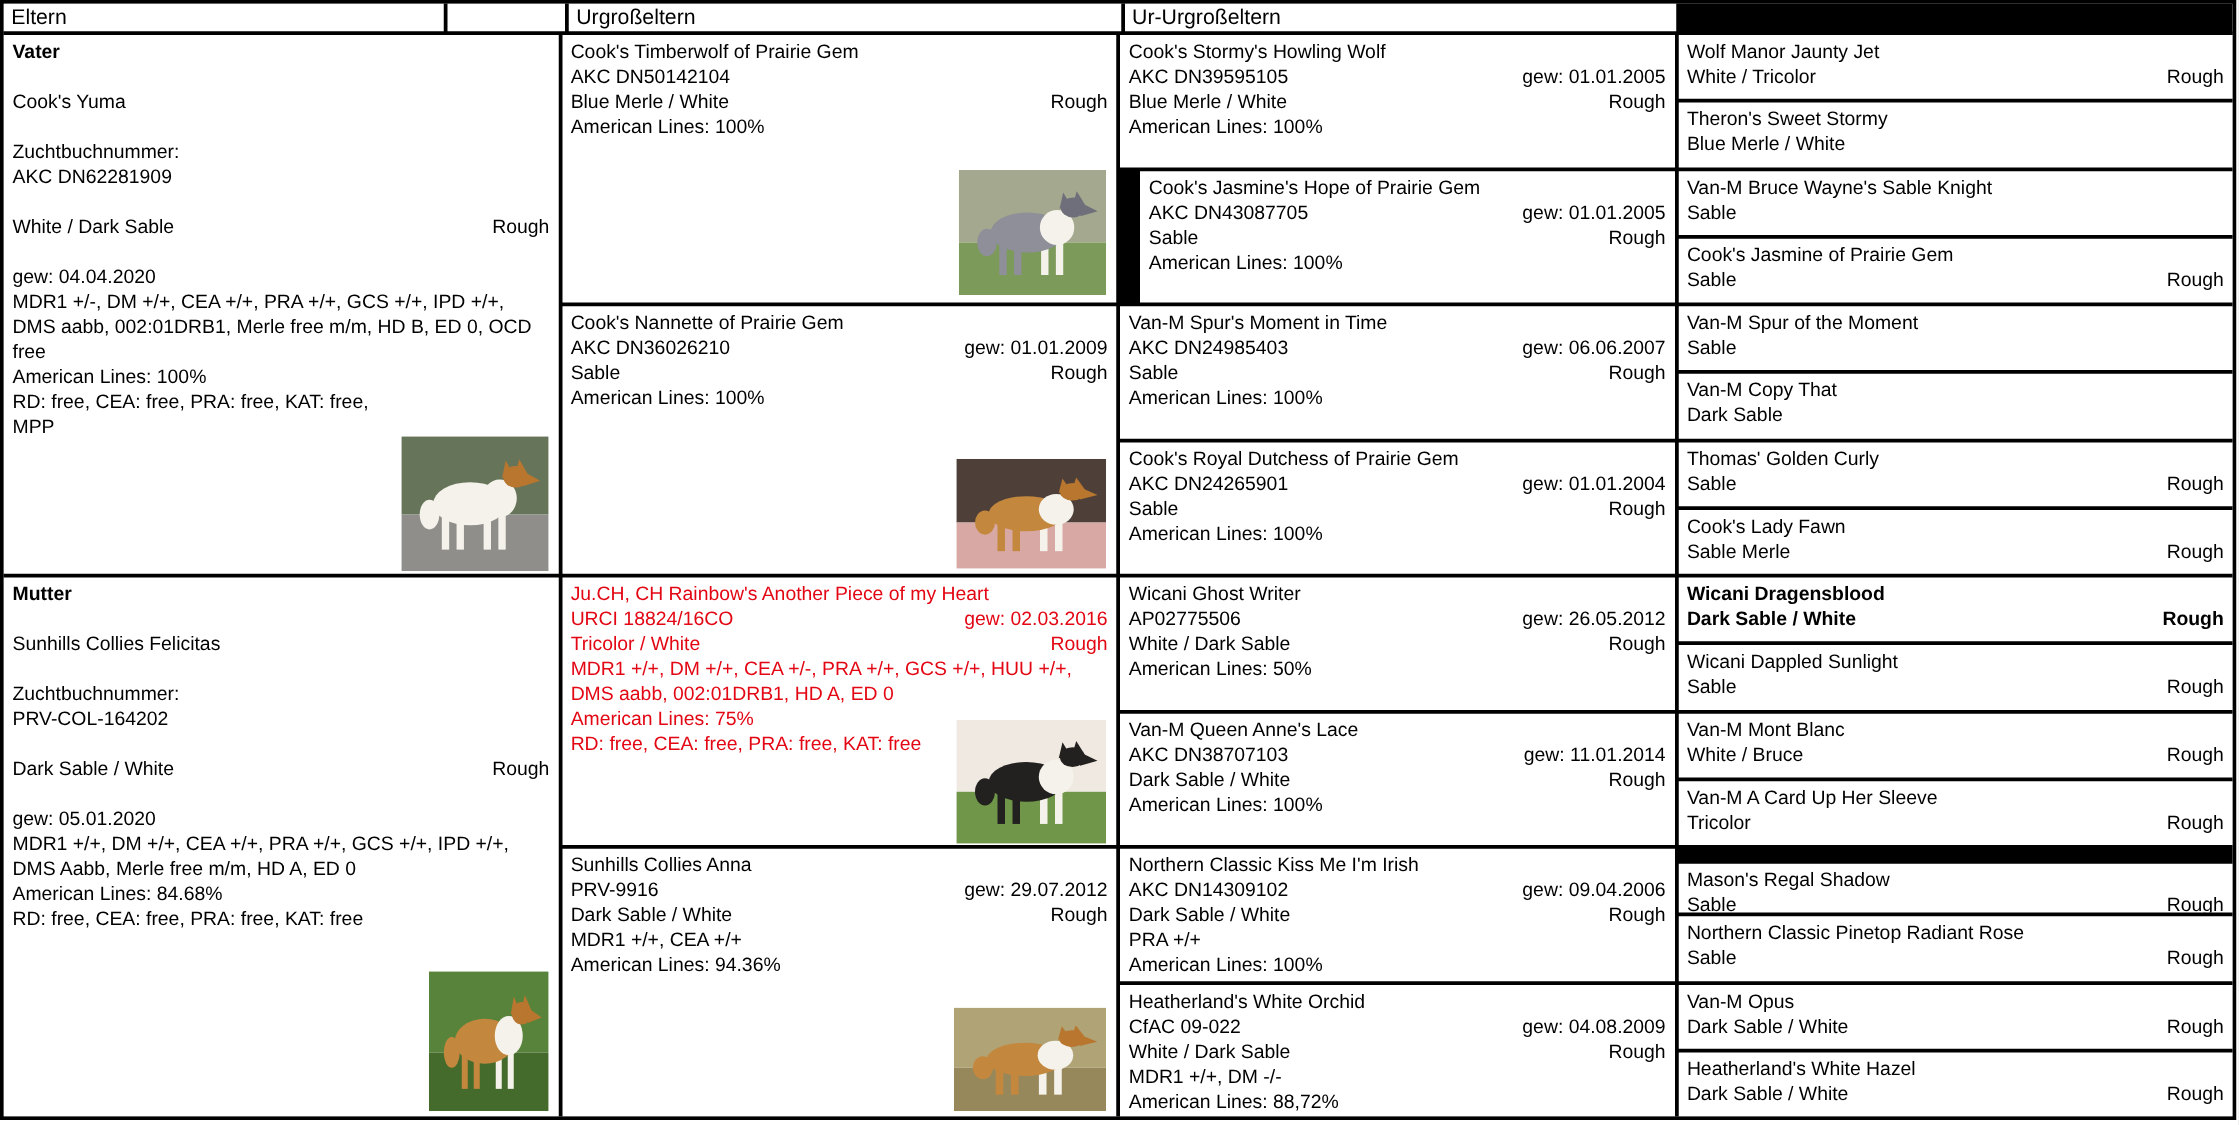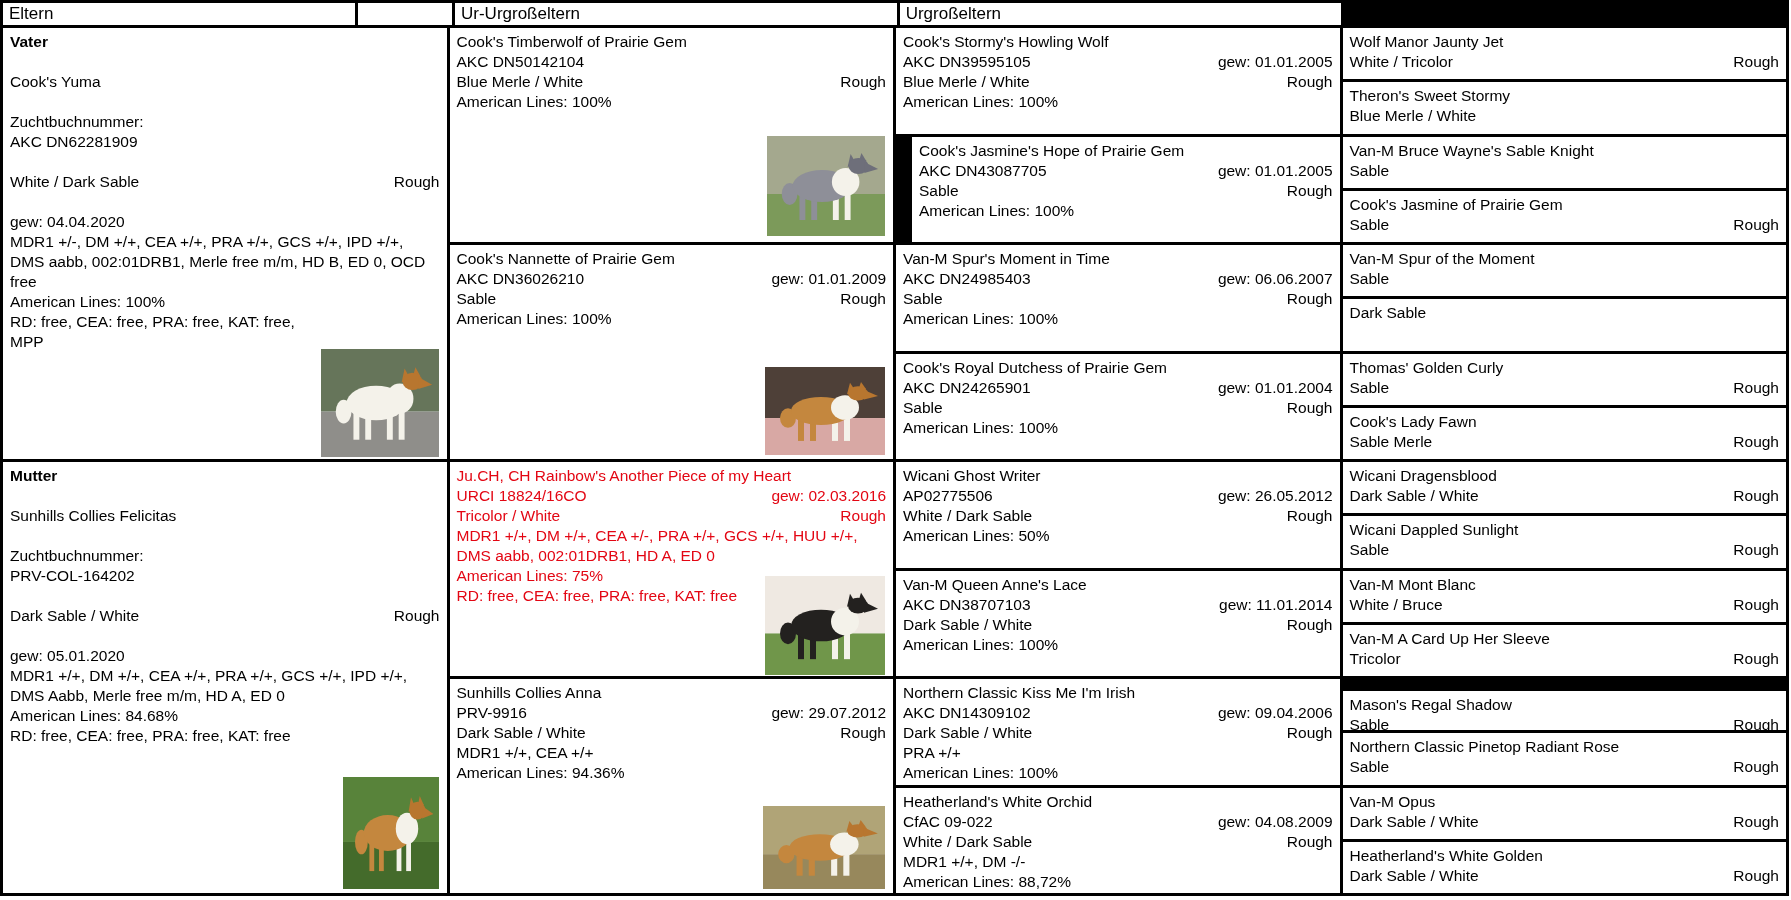--- a/index.html
+++ b/index.html
@@ -35,22 +35,22 @@
   .photo svg { display: block; }
 </style>
 </head>
 <body>
 
 <div class="sheet">
 
   <div class="hdr">
     <div>Eltern</div>
     <div></div>
+    <div>Urgroßeltern</div>
     <div>Ur-Urgroßeltern</div>
-    <div>Urgroßeltern</div>
   </div>
 
   <div class="grid">
 
     <div class="cell gen1" style="grid-column:1;grid-row:1/span 8;">
       <div class="role">Vater</div>
       <div class="grp">Cook's Yuma</div>
       <div class="grp">
         <div>Zuchtbuchnummer:</div>
         <div>AKC DN62281909</div>
@@ -371,40 +371,41 @@
         </div>
     </div>
     <div class="cell" style="grid-column:4;grid-row:5;">
       <div>Van-M Spur of the Moment</div>
       <div class="pair">
           <span>Sable</span>
           <span></span>
         </div>
     </div>
     <div class="cell" style="grid-column:4;grid-row:6;">
+      <div>Van-M Copy That</div>
       <div class="pair">
           <span>Dark Sable</span>
           <span></span>
         </div>
     </div>
     <div class="cell" style="grid-column:4;grid-row:7;">
       <div>Thomas' Golden Curly</div>
       <div class="pair">
           <span>Sable</span>
           <span>Rough</span>
         </div>
     </div>
     <div class="cell" style="grid-column:4;grid-row:8;">
       <div>Cook's Lady Fawn</div>
       <div class="pair">
           <span>Sable Merle</span>
           <span>Rough</span>
         </div>
     </div>
-    <div class="cell" style="grid-column:4;grid-row:9;">
+    <div class="cell" style="grid-column:4;grid-row:9;font-weight:bold;">
       <div>Wicani Dragensblood</div>
       <div class="pair">
           <span>Dark Sable / White</span>
           <span>Rough</span>
         </div>
     </div>
     <div class="cell" style="grid-column:4;grid-row:10;">
       <div>Wicani Dappled Sunlight</div>
       <div class="pair">
           <span>Sable</span>
@@ -440,21 +441,21 @@
         </div>
     </div>
     <div class="cell" style="grid-column:4;grid-row:15;">
       <div>Van-M Opus</div>
       <div class="pair">
           <span>Dark Sable / White</span>
           <span>Rough</span>
         </div>
     </div>
     <div class="cell" style="grid-column:4;grid-row:16;">
-      <div>Heatherland's White Golden</div>
+      <div>Heatherland's White Hazel</div>
       <div class="pair">
           <span>Dark Sable / White</span>
           <span>Rough</span>
         </div>
     </div>
 
   </div>
 </div>
 
 </body></html>

